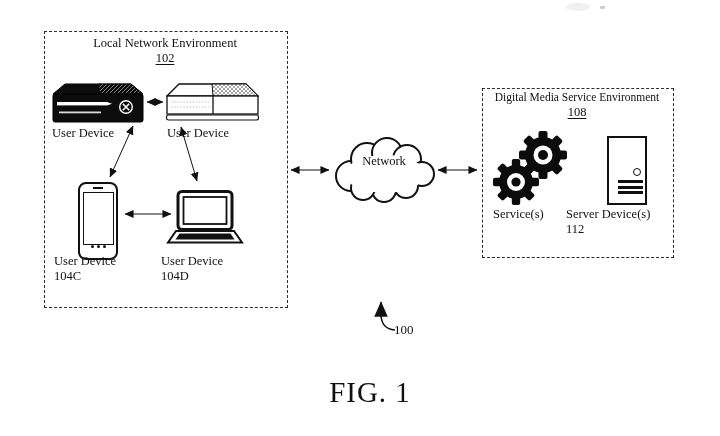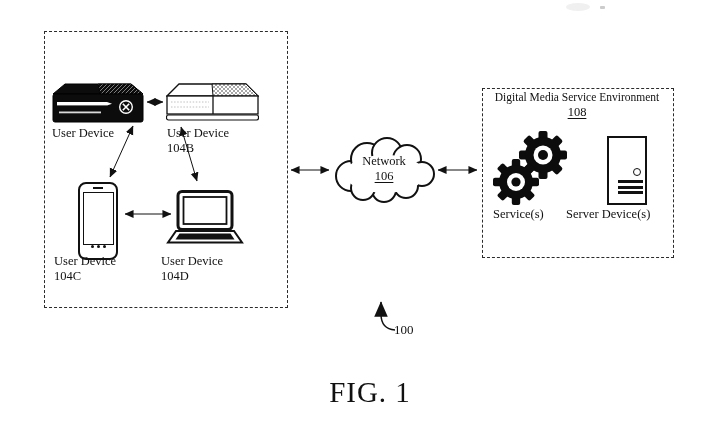--- a/index.html
+++ b/index.html
@@ -46,20 +46,24 @@
     <line x1="147" y1="102" x2="163" y2="102" stroke="#111" stroke-width="1" marker-start="url(#mA)" marker-end="url(#mA)"></line>
     <line x1="133" y1="126" x2="110" y2="177" stroke="#111" stroke-width="1" marker-start="url(#mA)" marker-end="url(#mA)"></line>
     <line x1="181" y1="127" x2="197" y2="181" stroke="#111" stroke-width="1" marker-start="url(#mA)" marker-end="url(#mA)"></line>
     <line x1="125" y1="214" x2="171" y2="214" stroke="#111" stroke-width="1" marker-start="url(#mA)" marker-end="url(#mA)"></line>
     <line x1="291" y1="170" x2="329" y2="170" stroke="#111" stroke-width="1" marker-start="url(#mA)" marker-end="url(#mA)"></line>
     <line x1="438" y1="170" x2="477" y2="170" stroke="#111" stroke-width="1" marker-start="url(#mA)" marker-end="url(#mA)"></line>
     <path d="M395,330 Q381,329 381,314 L381,302" fill="none" stroke="#111" stroke-width="1.4" marker-end="url(#mB)"></path>
   </svg>
 
   <div class="env-box" style="left:44px;top:31px;width:242px;height:275px;"></div>
+  <div class="box-head" style="left:46px;top:36px;width:238px;">
+    <div>Local Network Environment</div>
+    <div class="ref">102</div>
+  </div>
 
   <svg class="abs" style="left:52px;top:83px;" width="92" height="41" viewBox="0 0 92 41">
     <defs>
       <pattern id="hatchDark" width="4" height="4" patternUnits="userSpaceOnUse">
         <rect width="4" height="4" fill="#0c0c0c"></rect>
         <path d="M0,4 L4,0 M-1,1 L1,-1 M3,5 L5,3" stroke="#8a8a8a" stroke-width="0.9"></path>
       </pattern>
     </defs>
     <polygon points="13,1 79,1 91,11 1,11" fill="#0c0c0c" stroke="#000" stroke-width="1"></polygon>
     <polygon points="46,1 79,1 91,11 48,11" fill="url(#hatchDark)" stroke="#000" stroke-width="0.8"></polygon>
@@ -98,21 +102,20 @@
     <rect x="17.5" y="7" width="43" height="27" fill="#fff" stroke="#111" stroke-width="1.8"></rect>
     <polygon points="2,52.5 10,41 68,41 76,52.5" fill="#fff" stroke="#111" stroke-width="2"></polygon>
     <polygon points="13.5,43.5 64.5,43.5 68.5,49.5 9.5,49.5" fill="#111"></polygon>
   </svg>
 
   <div class="dev-label" style="left:52px;top:126px;width:92px;">
     <div>User Device</div>
   </div>
   <div class="dev-label" style="left:167px;top:126px;width:92px;">
     <div>User Device</div>
-    <div>104B</div>
   </div>
   <div class="dev-label" style="left:54px;top:254px;width:92px;">
     <div>User Device</div>
     <div>104C</div>
   </div>
   <div class="dev-label" style="left:161px;top:254px;width:92px;">
     <div>User Device</div>
     <div>104D</div>
   </div>
 
@@ -124,21 +127,20 @@
       <circle cx="80" cy="25" r="14"></circle>
       <circle cx="95" cy="40" r="12"></circle>
       <circle cx="79" cy="52" r="12"></circle>
       <circle cx="57" cy="56" r="12"></circle>
       <circle cx="36" cy="54" r="12"></circle>
     </g>
     <ellipse cx="58" cy="40" rx="40" ry="19" fill="#fff"></ellipse>
   </svg>
   <div class="cloud-label" style="left:327px;top:154px;width:114px;">
     <div>Network</div>
-    <div class="ref">106</div>
   </div>
 
   <div class="env-box" style="left:482px;top:88px;width:190px;height:168px;"></div>
   <div class="box-head" style="left:483px;top:90px;width:188px;font-size:11.5px;">
     <div>Digital Media Service Environment</div>
     <div class="ref" style="font-size:12.5px;">108</div>
   </div>
 
   <svg class="abs" style="left:492px;top:129px;" width="82" height="78" viewBox="0 0 82 78">
     <g transform="translate(51,26)">
@@ -170,20 +172,21 @@
     <div class="vent" style="top:42px;"></div>
     <div class="vent" style="top:47.5px;"></div>
     <div class="vent" style="top:53px;"></div>
   </div>
 
   <div class="dev-label" style="left:493px;top:207px;width:100px;">
     <div>Service(s)</div>
   </div>
   <div class="dev-label" style="left:566px;top:207px;width:122px;">
     <div>Server Device(s)</div>
+    <div>112</div>
   </div>
 
   <div class="ref-100" style="left:394px;top:322px;">100</div>
   <div class="fig-caption" style="left:300px;top:376px;width:140px;">FIG. 1</div>
 
   <div class="artifact" style="left:566px;top:3px;width:24px;height:8px;background:#d9d9d9;opacity:0.4;"></div>
   <div class="artifact" style="left:600px;top:6px;width:5px;height:3px;background:#9a9a9a;opacity:0.5;border-radius:1px;"></div>
 
 </div>
 

